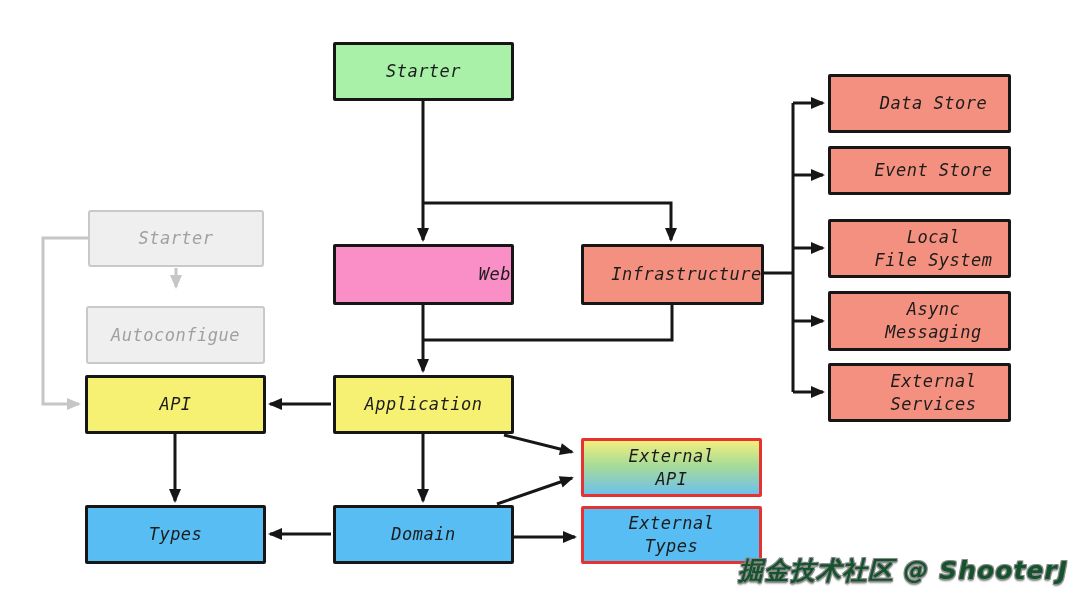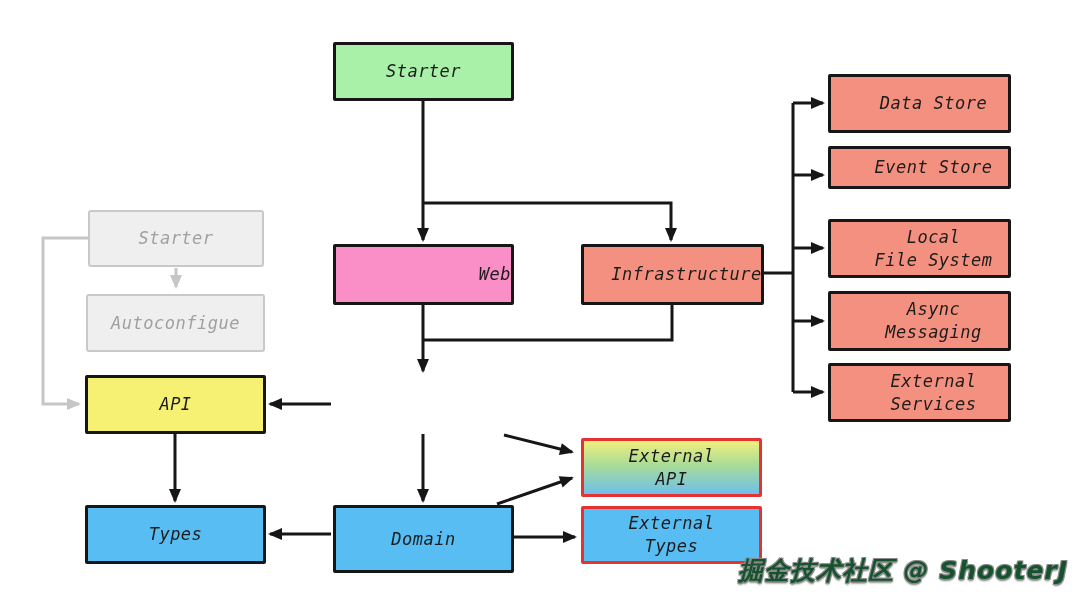--- a/index.html
+++ b/index.html
@@ -72,37 +72,37 @@
   </svg>
 
   <div class="node green" style="left:333px;top:42px;width:181px;height:59px;">
     <span>Starter</span>
   </div>
 
   <div class="node gray" style="left:88px;top:210px;width:176px;height:57px;">
     <span>Starter</span>
   </div>
 
-  <div class="node gray" style="left:86px;top:294px;width:179px;height:58px;">
+  <div class="node gray" style="left:86px;top:306px;width:179px;height:58px;">
     <span>Autoconfigue</span>
   </div>
 
   <div class="node pink" style="left:333px;top:244px;width:181px;height:61px;justify-content:flex-end;">
     <span>Web</span>
   </div>
 
   <div class="node salmon" style="left:581px;top:244px;width:183px;height:61px;justify-content:center;">
     <span>Infrastructure</span>
   </div>
 
   <div class="node salmon" style="left:828px;top:74px;width:183px;height:59px;">
     <span>Data Store</span>
   </div>
 
-  <div class="node salmon" style="left:828px;top:146px;width:183px;height:43px;">
+  <div class="node salmon" style="left:828px;top:146px;width:183px;height:49px;">
     <span>Event Store</span>
   </div>
 
   <div class="node salmon" style="left:828px;top:219px;width:183px;height:59px;">
     <span>Local
 File System</span>
   </div>
 
   <div class="node salmon" style="left:828px;top:291px;width:183px;height:60px;">
     <span>Async
@@ -111,26 +111,29 @@
 
   <div class="node salmon" style="left:828px;top:363px;width:183px;height:59px;">
     <span>External
 Services</span>
   </div>
 
   <div class="node yellow" style="left:85px;top:375px;width:181px;height:59px;">
     <span>API</span>
   </div>
 
+  <div class="node yellow" style="left:333px;top:375px;width:181px;height:59px;">
+    <span>Application</span>
+  </div>
 
   <div class="node blue" style="left:85px;top:505px;width:181px;height:59px;">
     <span>Types</span>
   </div>
 
-  <div class="node blue" style="left:333px;top:505px;width:181px;height:68px;">
+  <div class="node blue" style="left:333px;top:505px;width:181px;height:59px;">
     <span>Domain</span>
   </div>
 
   <div class="node grad redborder" style="left:581px;top:438px;width:181px;height:59px;">
     <span>External
 API</span>
   </div>
 
   <div class="node blue redborder" style="left:581px;top:506px;width:181px;height:58px;">
     <span>External

